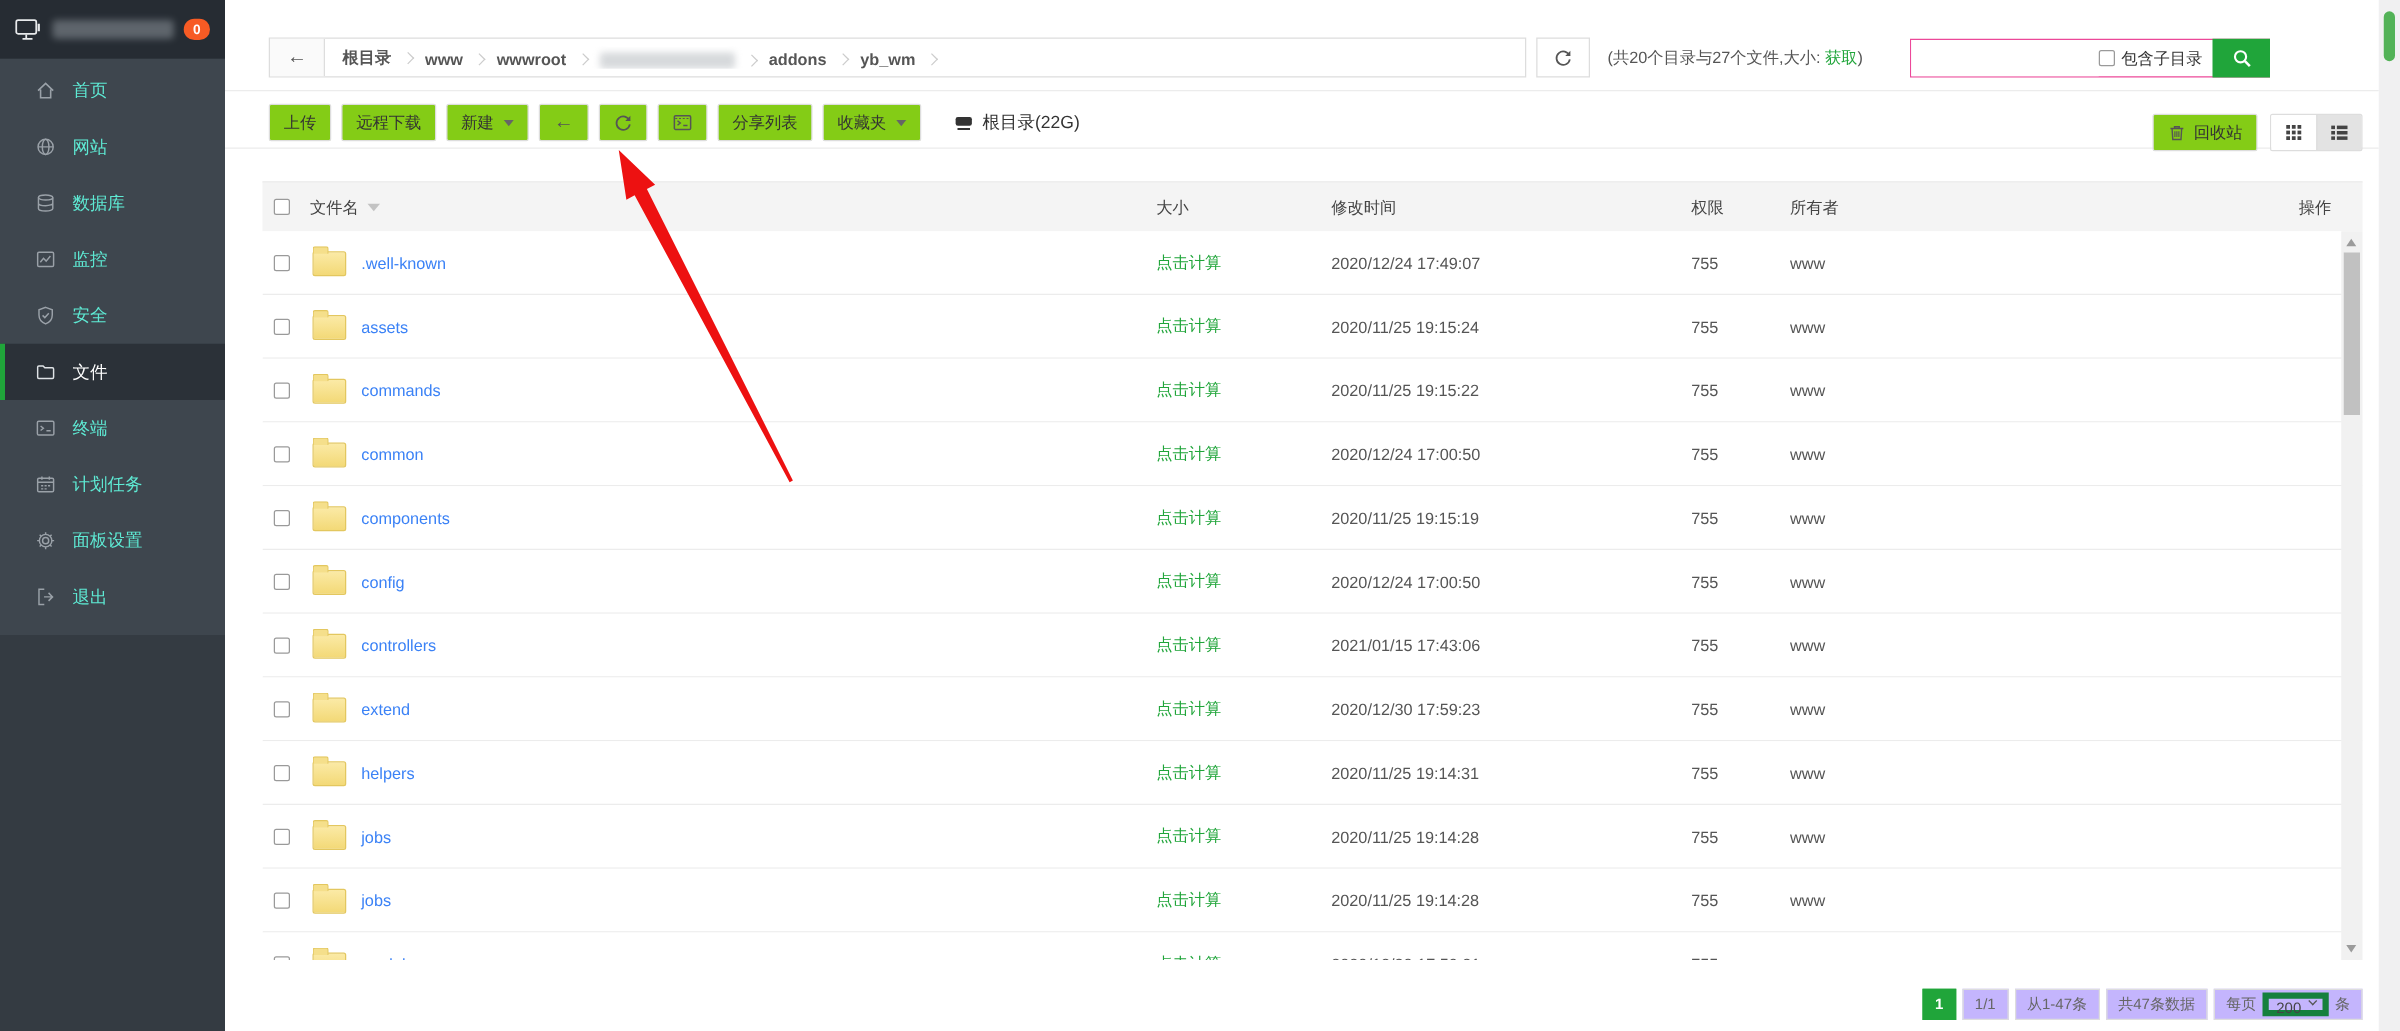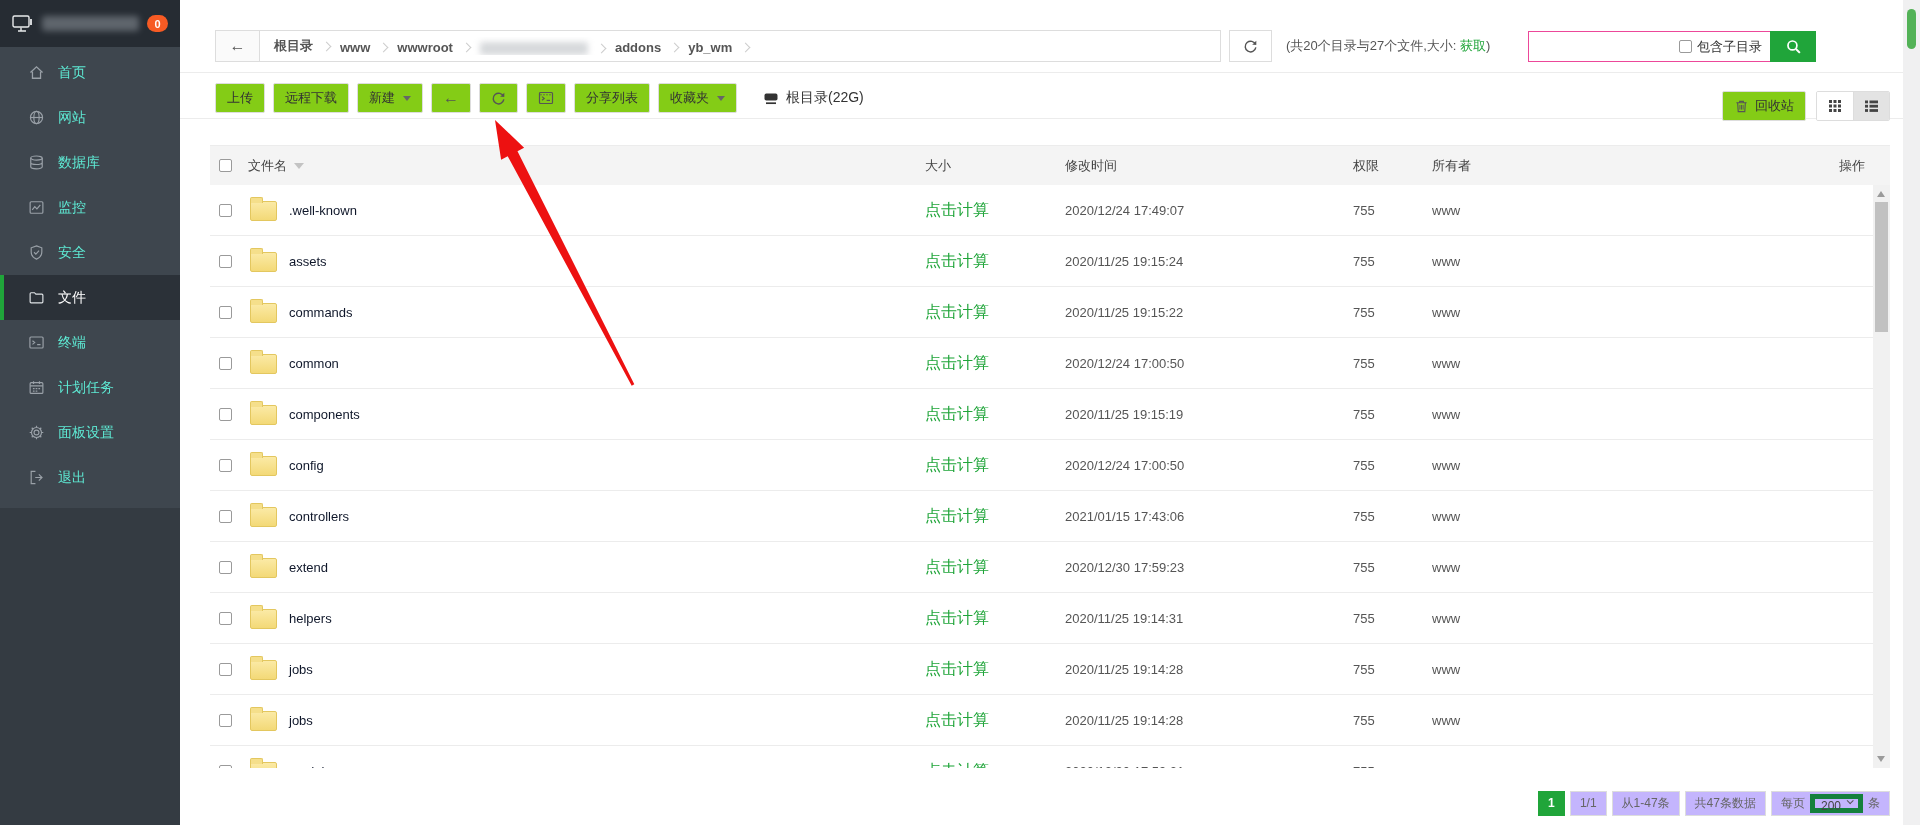--- a/index.html
+++ b/index.html
@@ -86,22 +86,22 @@
   .c-perm { width:79px; }
   .c-owner { width:268px; }
   .c-op { width:190px; text-align:right; padding-right:25px; }
   .t-row .c-mtime, .t-row .c-perm, .t-row .c-owner { color:#555; }
   .sort-tri { display:inline-block; width:0; height:0; border-left:5px solid transparent;
     border-right:5px solid transparent; border-top:6px solid #c3c3c3; margin-left:7px; vertical-align:1px; }
   .folder-ic { width:27px; height:20px; margin:2px 0 0 2px; position:relative; border-radius:2px;
     background:linear-gradient(#fbeaa6,#f3d977); border:1px solid #e3c75f; flex:0 0 auto; }
   .folder-ic::before { content:''; position:absolute; top:-5px; left:-1px; width:11px; height:5px;
     background:#f5df8b; border:1px solid #e3c75f; border-bottom:none; border-radius:2px 2px 0 0; }
-  .fname { margin-left:12px; color:#0f172a; cursor:pointer; }
-  .size-link { color:#20a53a; font-size:16px; cursor:pointer; }
+  .fname { margin-left:12px; color:#3b82f6; cursor:pointer; }
+  .size-link { color:#20a53a; font-size:13px; cursor:pointer; }
 
   
   .t-scroll { position:absolute; right:0; top:40px; bottom:0; width:17px; background:#f1f1f1; }
   .t-scroll .arrow-up, .t-scroll .arrow-down { position:absolute; left:4px; width:0; height:0;
     border-left:4.5px solid transparent; border-right:4.5px solid transparent; }
   .t-scroll .arrow-up { top:6px; border-bottom:6px solid #9b9b9b; }
   .t-scroll .arrow-down { bottom:6px; border-top:6px solid #9b9b9b; }
   .t-thumb { position:absolute; left:2px; top:17px; width:13px; height:130px; background:#c1c1c1; }
 
   

